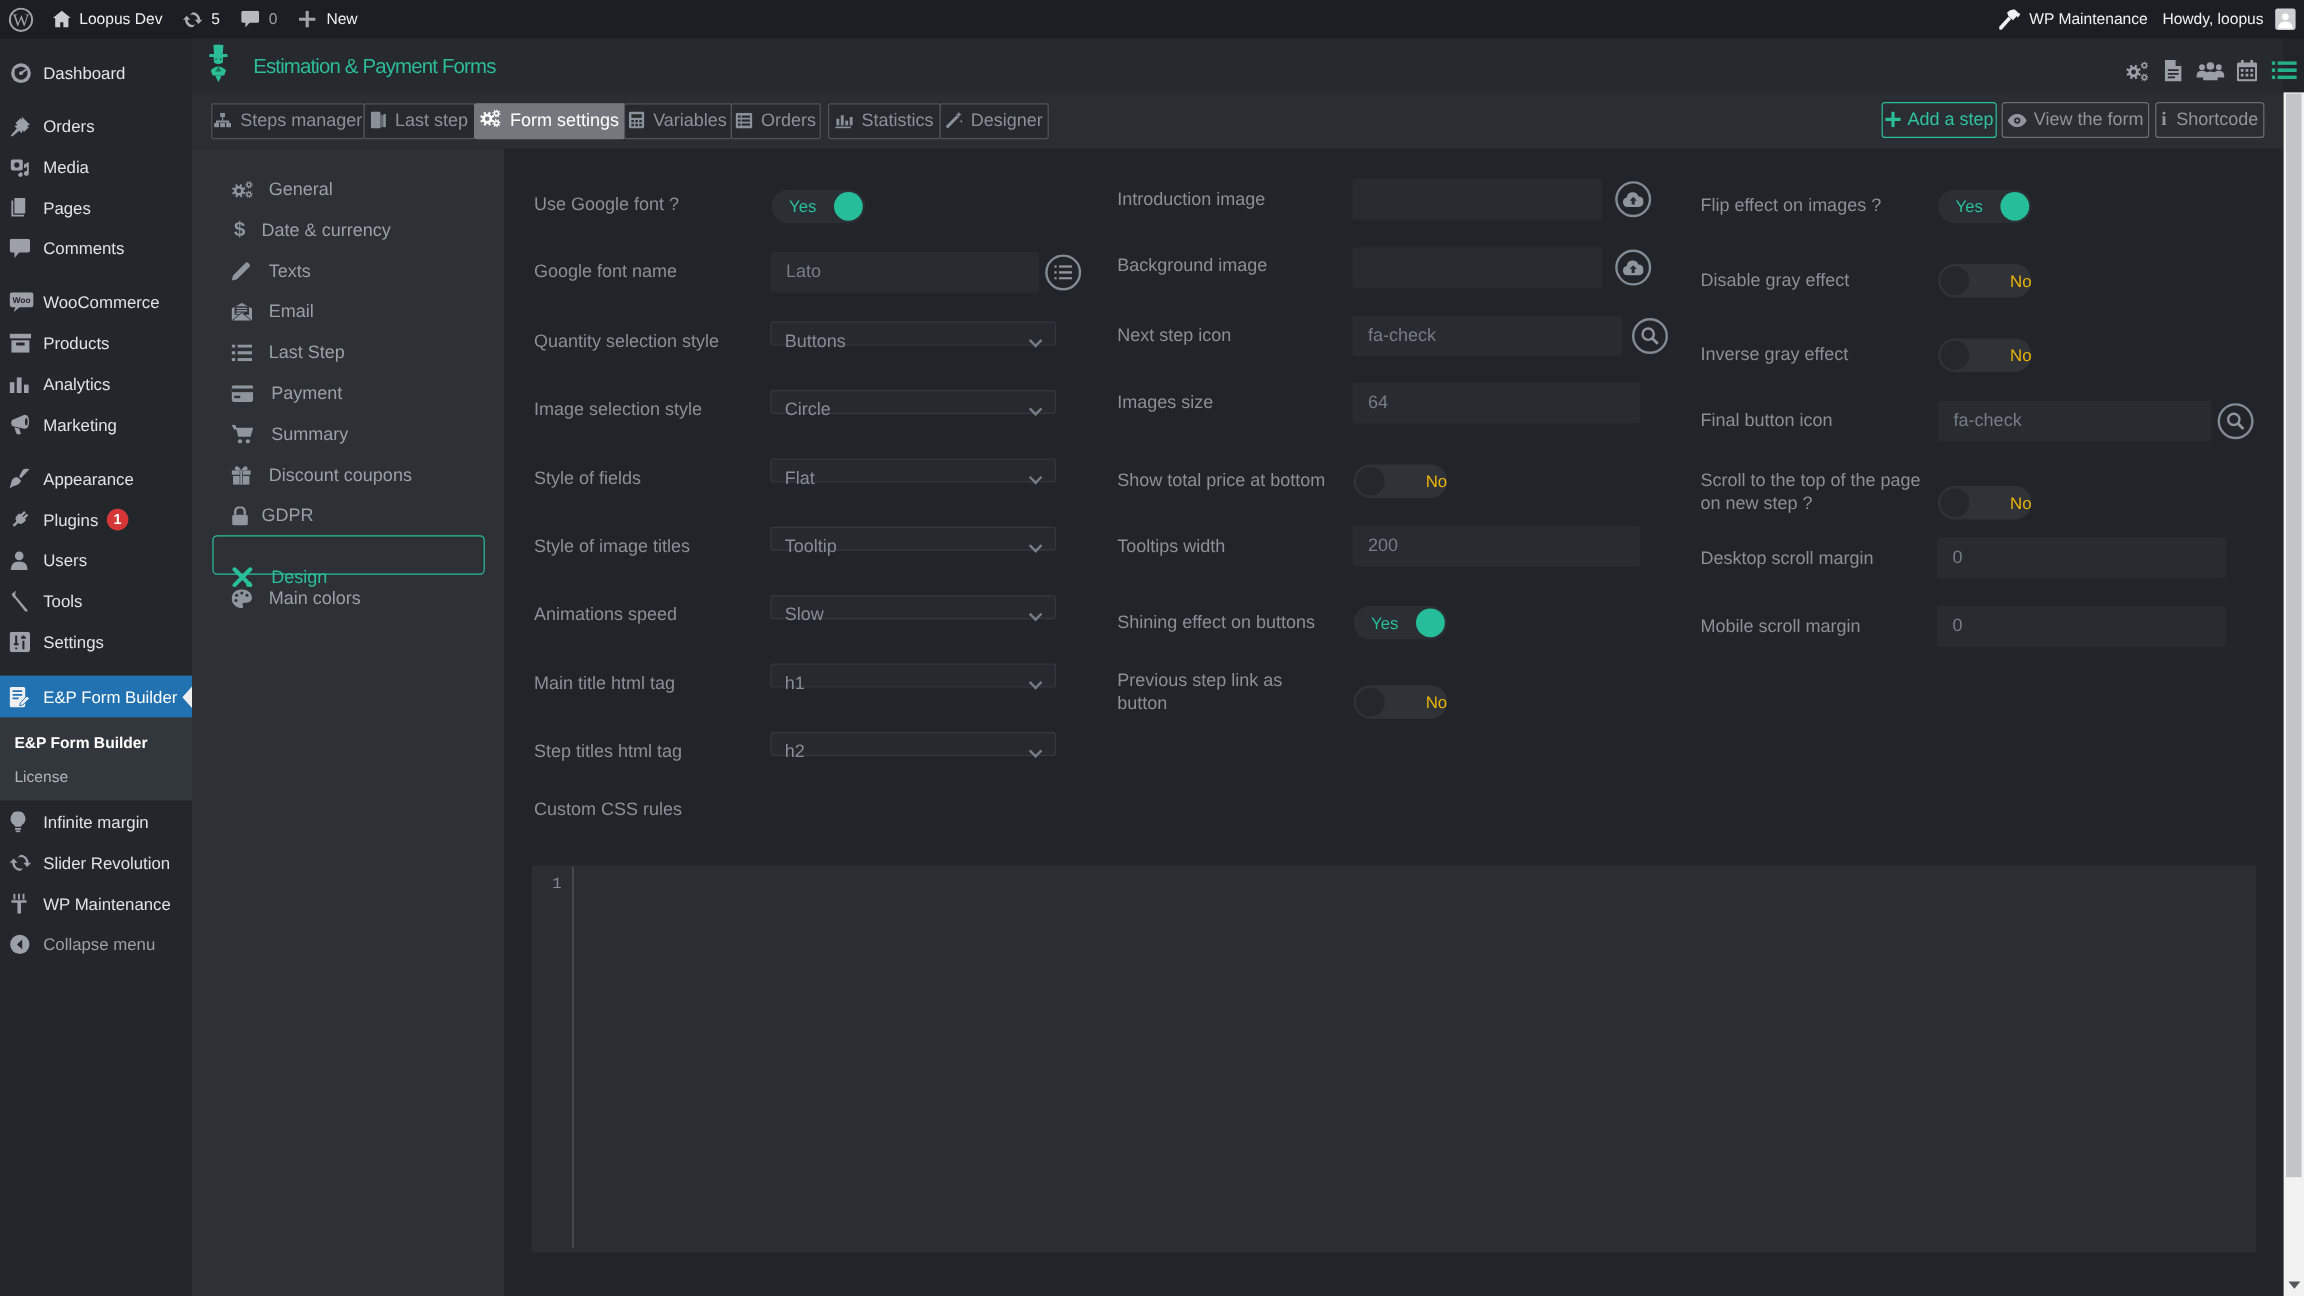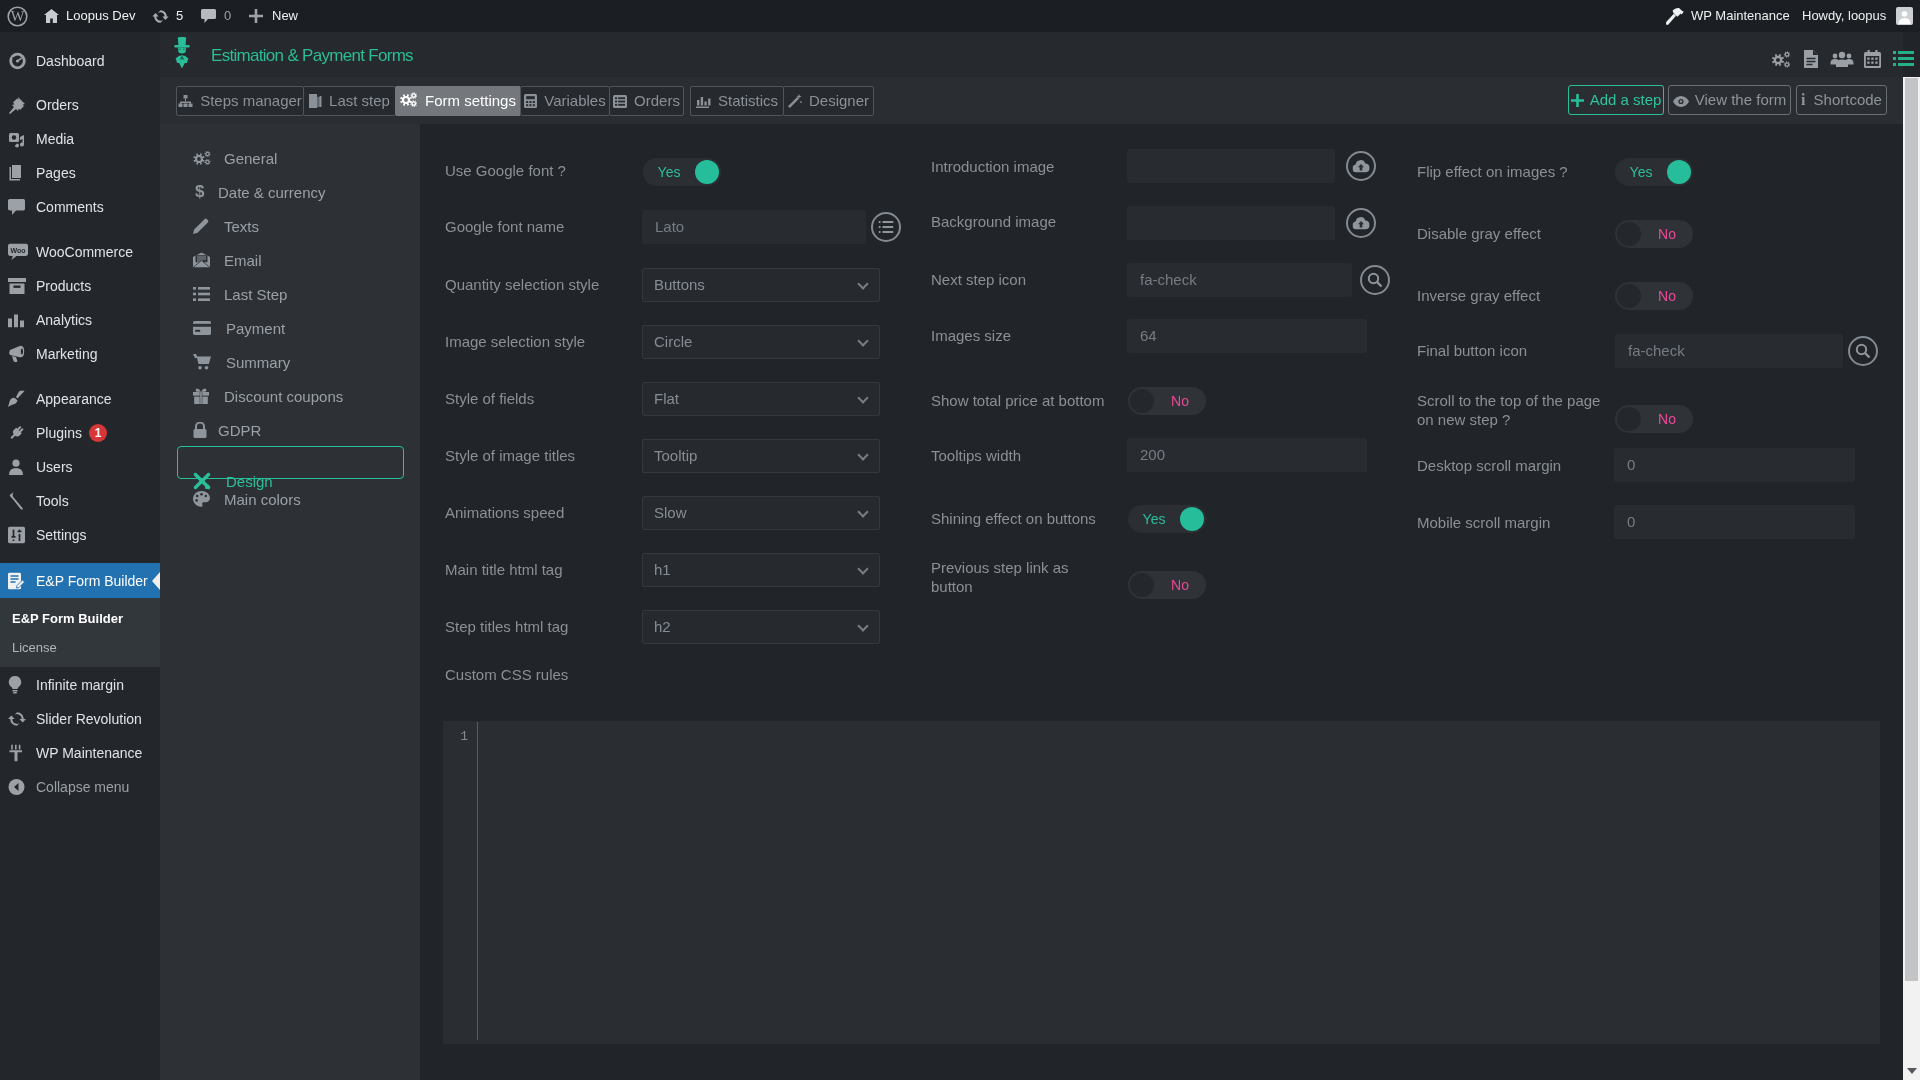--- a/index.html
+++ b/index.html
@@ -17,30 +17,30 @@
 .tab{position:absolute;height:30px;top:86px;background:#26292d;border:1px solid #50555b;border-radius:2px;color:#8b9198;font-size:15px;line-height:28px;text-align:center;white-space:nowrap}
 .tab svg{vertical-align:-2px;margin-right:7px}
 .tab.on{background:#74787d;border-color:#74787d;color:#fff}
 .btn{position:absolute;top:85px;height:30px;border:1px solid #696f76;border-radius:3px;color:#8f959b;font-size:15px;line-height:28px;text-align:center;white-space:nowrap}
 .btn.teal{border-color:#2abf9b;color:#2fc39e}
 .pm{position:absolute;left:160px;width:260px;height:34px;color:#9aa0a7;font-size:15px}
 .pm .tx{position:absolute;left:64px;top:50%;transform:translateY(-50%);white-space:nowrap}
 .pm svg{position:absolute;left:33px;top:50%;transform:translateY(-50%)}
 .pm.on{color:#2bbf9b}
 .lb{position:absolute;color:#8a9096;font-size:15px;line-height:19px;white-space:nowrap}
-.sel{position:absolute;width:238px;height:34px;background:#26292e;border:1px solid #343940;border-radius:2px;color:#878d94;font-size:15px;line-height:32px;padding-left:11px}
+.sel{position:absolute;width:238px;height:20px;background:#26292e;border:1px solid #343940;border-radius:2px;color:#878d94;font-size:15px;line-height:32px;padding-left:11px}
 .sel i{position:absolute;right:12px;top:11px;width:8px;height:8px;border-right:2px solid #767d84;border-bottom:2px solid #767d84;transform:rotate(45deg)}
 .inp{position:absolute;height:34px;background:#282b30;border-radius:2px;color:#767d85;font-size:15px;line-height:34px;padding-left:13px}
 .tog{position:absolute;width:78px;height:28px;border-radius:14px;background:#2b2f34;font-size:14px;font-weight:normal}
 .tno{background:#2f3338}
 .tog .knob{position:absolute;width:24px;height:24px;border-radius:50%;top:2px}
 .tyes .knob{right:2px;background:#25bd9a}
 .tno .knob{left:2px;background:#24282d}
 .tyes .txt{position:absolute;left:0;right:26px;text-align:center;line-height:28px;color:#2abf9b}
-.tno .txt{position:absolute;left:26px;right:0;text-align:center;line-height:28px;color:#ec4899}
+.tno .txt{position:absolute;left:26px;right:0;text-align:right;line-height:28px;color:#eab308}
 .cir{position:absolute;width:30px;height:30px;border:2px solid #838a92;border-radius:50%}
 .cir svg{position:absolute;left:50%;top:50%;transform:translate(-50%,-50%)}
 </style>
 </head>
 <body>
 
 <div id="adminbar">
  <svg class="ab" style="left:7px;top:6px" width="21" height="21" viewBox="0 0 21 21">
       <circle cx="10.5" cy="10.5" r="9.3" fill="none" stroke="#9ea3a8" stroke-width="1.6"></circle>
       <text x="10.5" y="15.3" font-family="Liberation Serif" font-size="14.5" fill="#9ea3a8" text-anchor="middle">W</text>

